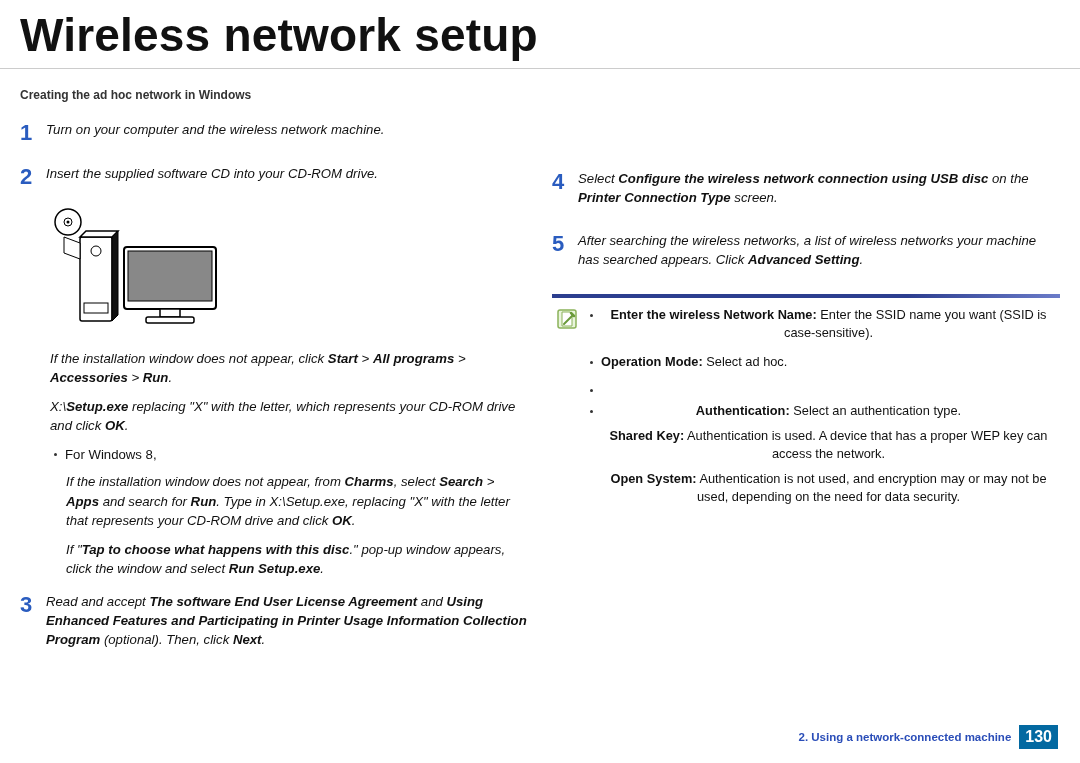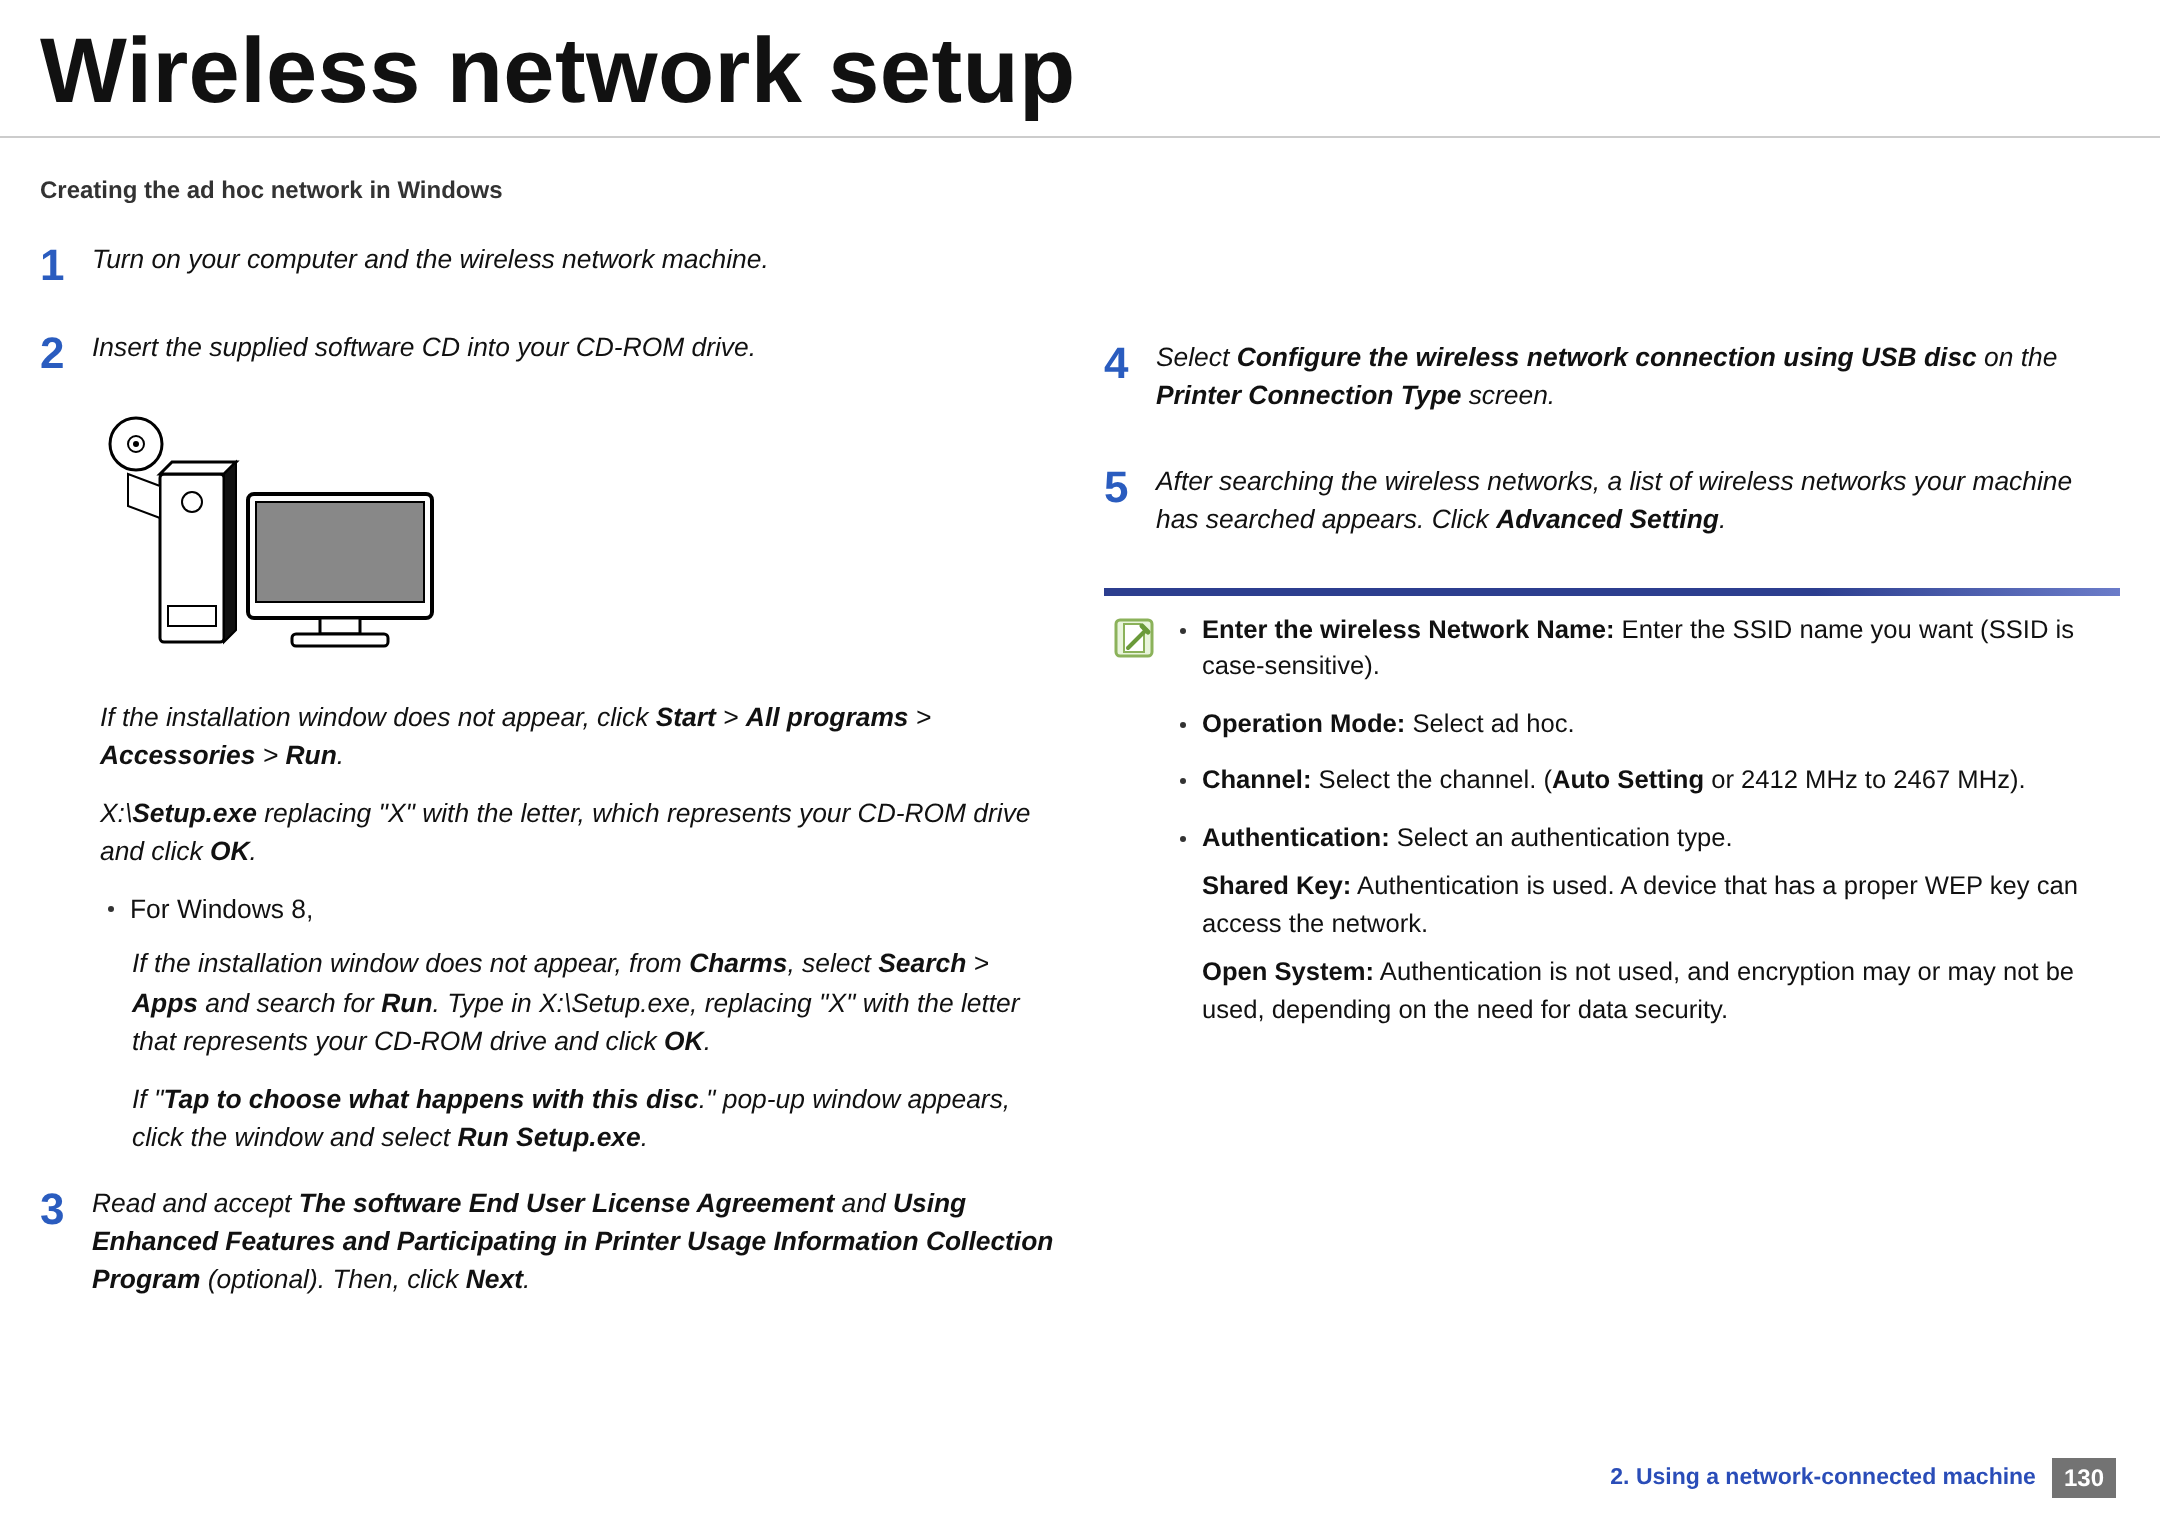--- a/index.html
+++ b/index.html
@@ -65,20 +65,21 @@
     flex-shrink:0;
   }
   .indent { padding-left: 16px; }
   .illus {
     margin: 4px 0 12px 30px;
   }
   .illus svg { display:block; }
 
   .note-box-wrapper {
     margin-top: 0;
+    text-align: center;
   }
   .note-bar {
     height: 4px;
     background: linear-gradient(to right, #2c3e8f 0%, #2c3e8f 70%, #6b7cc9 100%);
   }
   .note-body {
     display:flex;
     align-items:flex-start;
     padding: 8px 4px 0 4px;
     gap: 8px;
@@ -99,24 +100,24 @@
     bottom: 14px;
     right: 22px;
     display:flex;
     align-items:center;
     gap:8px;
     font-size:11.5px;
     font-weight:700;
     color:#2a4db8;
   }
   .page-badge {
-    background:#737373;
+    background:#0369a1;
     color:#fff;
     padding:3px 6px;
-    font-size:12px;
+    font-size:16px;
     font-weight:700;
   }
 </style>
 </head>
 <body>
 
 <h1 class="page-title">Wireless network setup</h1>
 
 <div class="content">
 
@@ -223,21 +224,20 @@
           <div class="bullet-row">
             <span class="dot"></span>
             <div><b>Enter the wireless Network Name:</b><span> Enter the SSID name you want (SSID is case-sensitive).</span></div>
           </div>
           <div class="bullet-row">
             <span class="dot"></span>
             <div><b>Operation Mode:</b><span> Select ad hoc.</span></div>
           </div>
           <div class="bullet-row">
             <span class="dot"></span>
-            <div><b>Channel:</b><span> Select the channel. (</span><b>Auto Setting</b><span> or 2412 MHz to 2467 MHz).</span></div>
           </div>
           <div class="bullet-row">
             <span class="dot"></span>
             <div>
               <b>Authentication:</b><span> Select an authentication type.</span>
               <div class="sub" style="padding-left:0; margin-top:6px">
                 <b>Shared Key:</b><span> Authentication is used. A device that has a proper WEP key can access the network.</span>
               </div>
               <div class="sub" style="padding-left:0; margin-top:6px">
                 <b>Open System:</b><span> Authentication is not used, and encryption may or may not be used, depending on the need for data security.</span>

